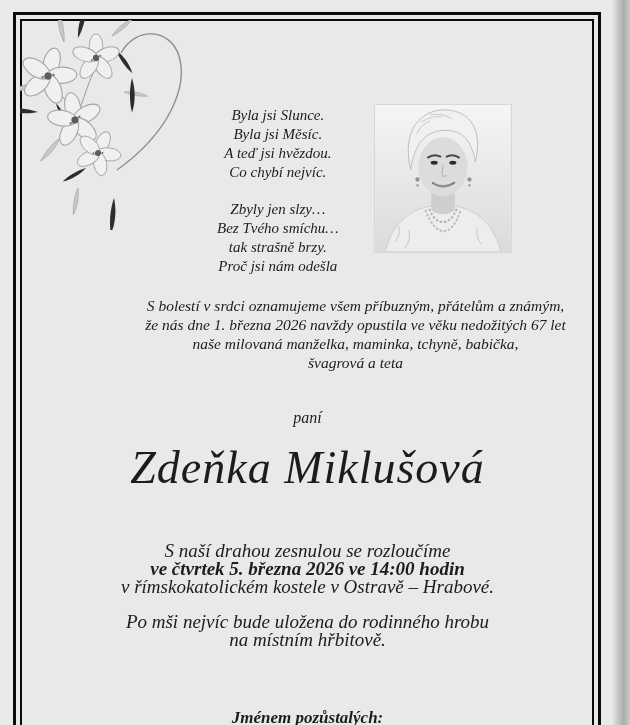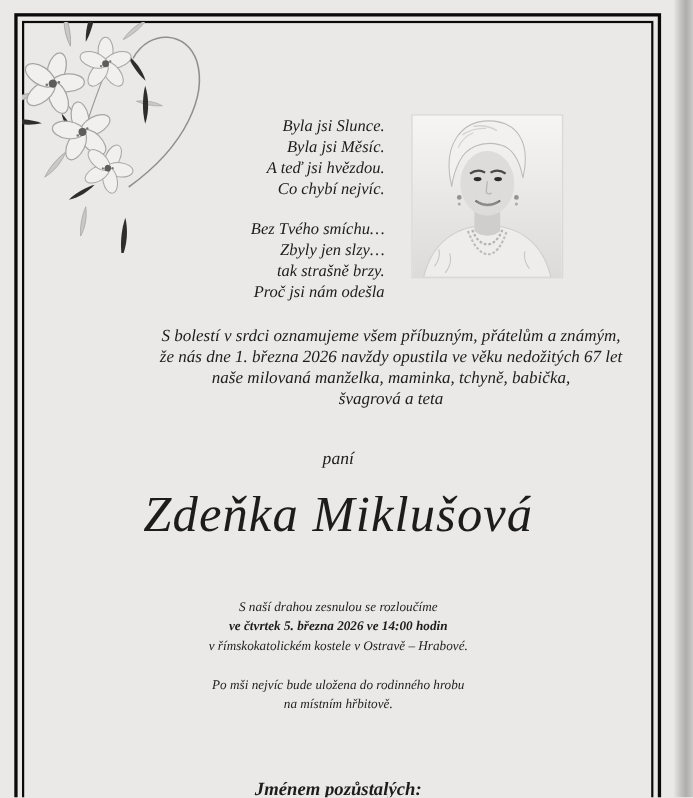--- a/index.html
+++ b/index.html
@@ -22,37 +22,37 @@
   .frame-outer {
     position:absolute; left:13px; top:12px; width:588px; height:780px;
     border:3px solid #0b0b0b;
   }
   .frame-inner2 {
     position:absolute; left:20px; top:19px; width:574px; height:766px;
     border:2px solid #0b0b0b;
   }
   .floral { position:absolute; left:20px; top:20px; z-index:2; }
   .poem {
-    position:absolute; left:228px; top:106px;
+    position:absolute; left:217px; top:106px;
     font-style:italic; font-size:15px; line-height:19px; color:#1c1c1c;
-    text-align:right; z-index:2;
+    text-align:center; z-index:2;
   }
   .poem .stanza-gap { height:18px; }
   .photo {
     position:absolute; left:374px; top:104px; width:138px; height:149px;
     z-index:2; border:1px solid #d8d7d6;
   }
   .center-block {
     position:absolute; left:21px; width:573px; text-align:center;
     font-style:italic; color:#1c1c1c; z-index:2;
   }
   .announce { top:296px; font-size:15.5px; line-height:19px;margin-left:48px; }
   .pani     { top:388px; font-size:16px;margin-top:21px; }
   .name     { top:441px; font-size:46px; letter-spacing:1px; }
-  .farewell { top:542px; font-size:12px; line-height:18px; }
+  .farewell { top:542px; font-size:19px; line-height:18px; }
   .farewell .bold, .announce .bold { font-weight:bold; }
   .farewell .stanza-gap { height:17px; }
   .footer   { top:708px; font-size:17px; font-weight:bold; }
   .line { white-space:nowrap; }
 </style>
 </head>
 <body>
 
 <div class="paper">
 
@@ -106,22 +106,22 @@
       <use href="#flower" transform="translate(78,133) scale(1.0) rotate(25)"></use>
     </svg>
   </div>
 
   <div class="poem">
     <div class="line">Byla jsi Slunce.</div>
     <div class="line">Byla jsi Měsíc.</div>
     <div class="line">A teď jsi hvězdou.</div>
     <div class="line">Co chybí nejvíc.</div>
     <div class="stanza-gap"></div>
+    <div class="line">Zbyly jen slzy…</div>
     <div class="line">Bez Tvého smíchu…</div>
-    <div class="line">Zbyly jen slzy…</div>
     <div class="line">tak strašně brzy.</div>
     <div class="line">Proč jsi nám odešla</div>
   </div>
 
   <div class="photo">
     <svg width="136" height="147" viewBox="0 0 138 150">
       <defs>
         <linearGradient id="pbg" x1="0" y1="0" x2="0" y2="1">
           <stop offset="0" stop-color="#f6f5f4"></stop>
           <stop offset="1" stop-color="#dcdbda"></stop>

